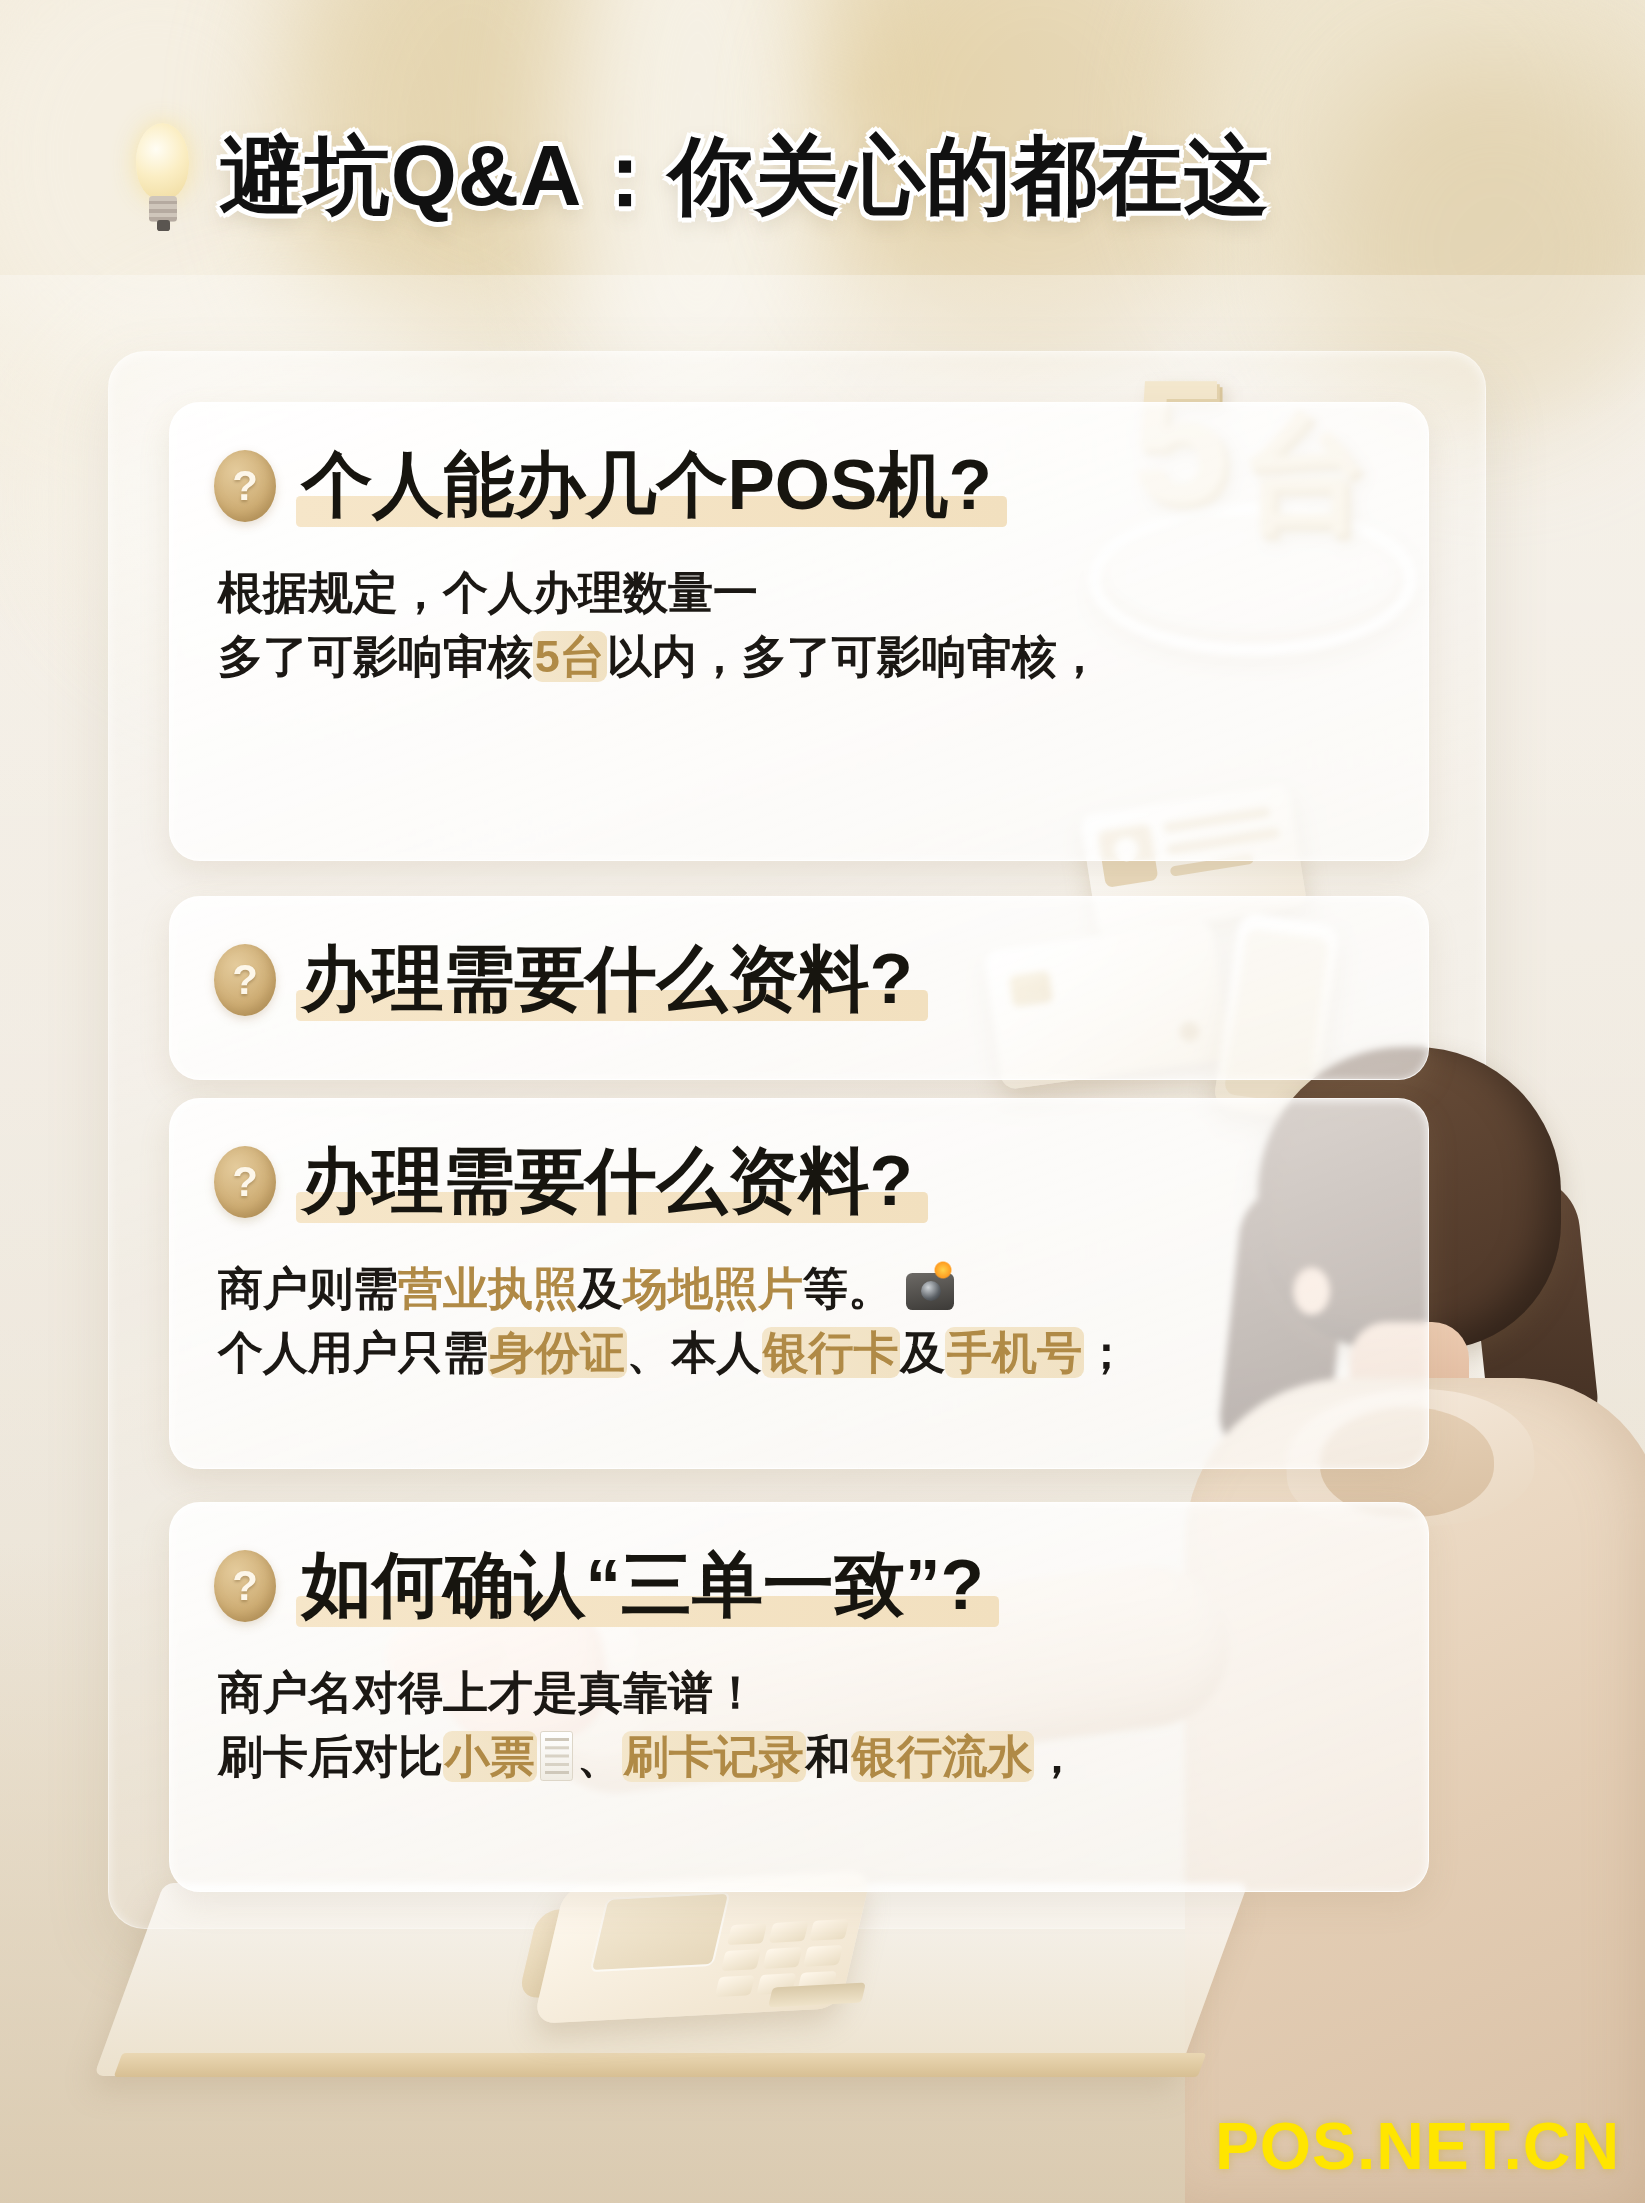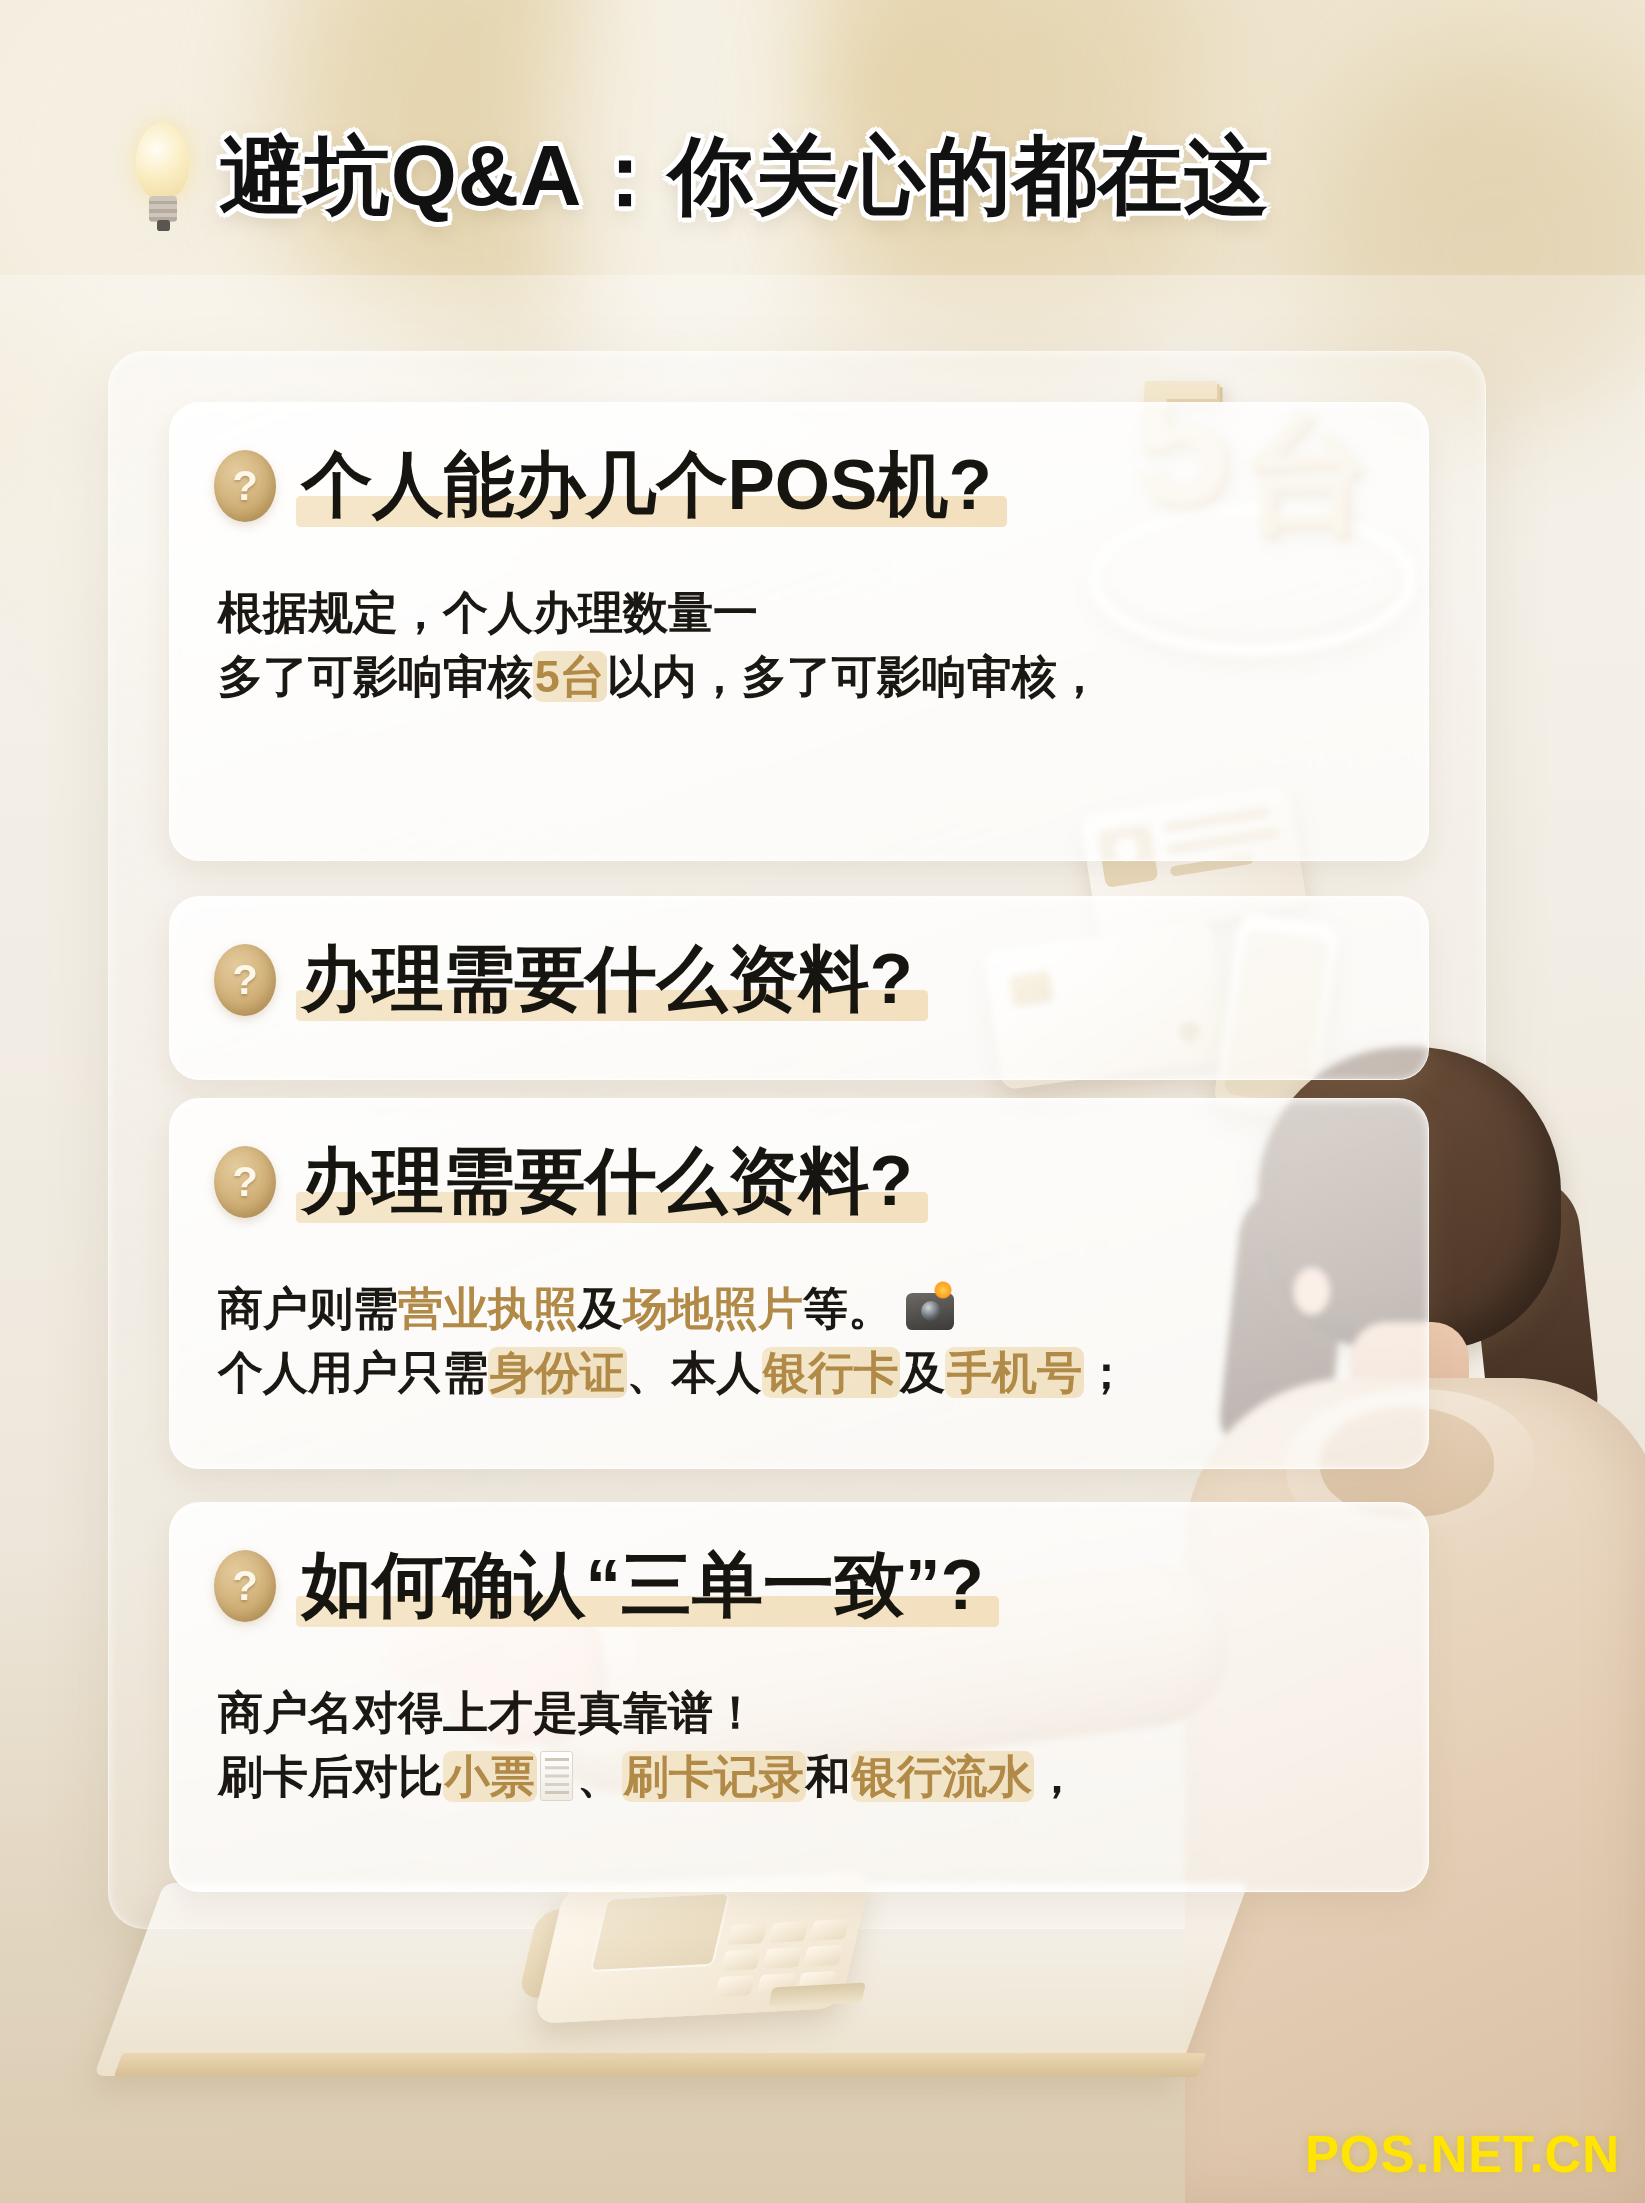--- a/index.html
+++ b/index.html
@@ -176,39 +176,39 @@
     background:radial-gradient(circle at 36% 30%,#e4cb9c 0%,#cfae75 60%,#bd9a5e 100%);
     box-shadow:inset -3.7px -4.6px 11px rgba(140,110,60,.35), 0 3.7px 9.2px rgba(160,132,88,.25);}
   .q-badge span{position:absolute;inset:0;display:flex;align-items:center;justify-content:center;
     font-size:42px;font-weight:700;color:#fdf7ea;text-shadow:0 1.8px 2.8px rgba(120,92,48,.4);}
   .q-text{font-size:71px;font-weight:800;color:#17150f;white-space:nowrap;position:relative;
     padding:1.8px 9.2px 5.5px 5.5px;line-height:1.0;}
   .q-text:before{content:"";position:absolute;left:0;right:-5.5px;bottom:-1.8px;height:31px;
     background:linear-gradient(90deg,#f6e6c9,#f2e0bf);border-radius:4.6px;z-index:-1;}
 
   .a-body{position:absolute;left:48px;right:42px;top:158px;
-    font-size:45px;font-weight:700;line-height:1.42;color:#1b1814;margin-top:20px;}
+    font-size:45px;font-weight:700;line-height:1.42;color:#1b1814;}
   .a-line{white-space:nowrap;}
   .hl{color:#b08a46;}
   .hl-bg{color:#b08a46;background:linear-gradient(90deg,rgba(243,229,201,.95),rgba(240,224,192,.95));
     border-radius:9px;padding:0 1.8px;}
   .emoji-cam{display:inline-block;width:48px;height:37px;border-radius:6.4px;vertical-align:-5.5px;margin-left:13px;
     background:linear-gradient(170deg,#6d6a66,#3c3a37);position:relative;}
   .emoji-cam:before{content:"";position:absolute;left:14.7px;top:8.3px;width:20px;height:20px;border-radius:50%;
     background:radial-gradient(circle at 36% 32%,#cfd4d8,#5c6166 60%,#2c2f32);}
   .emoji-cam:after{content:"";position:absolute;left:27.5px;top:-12px;width:18.4px;height:18.4px;
     background:radial-gradient(circle,#ffd24a 0%,#ff9e22 60%,rgba(255,158,34,0) 72%);}
   .emoji-receipt{display:inline-block;width:31px;height:48px;vertical-align:-9.2px;margin:0 3.7px;border-radius:2.8px;
     background:linear-gradient(180deg,#ffffff,#f0ece3);border:0.9px solid #ddd6c8;position:relative;overflow:hidden;}
   .emoji-receipt:before{content:"";position:absolute;left:3.7px;top:5.5px;right:3.7px;height:3.7px;background:#cfc8ba;
     box-shadow:0 8.3px 0 #d8d2c5,0 16.5px 0 #d8d2c5,0 25px 0 #d8d2c5,0 33px 0 #cfc8ba;}
 
   
   #watermark{position:absolute;right:26px;bottom:20px;
-    font-size:51px;font-weight:700;letter-spacing:0.9px;color:#ffe500;
+    font-size:66px;font-weight:700;letter-spacing:0.9px;color:#ffe500;
     text-shadow:0 0 9.2px rgba(190,160,0,.35);}
 </style>
 </head>
 <body>
 
 <div id="stage">
 
   <div class="bg-base"></div>
   <div class="bg-blob b1"></div>
   <div class="bg-blob b2"></div>

